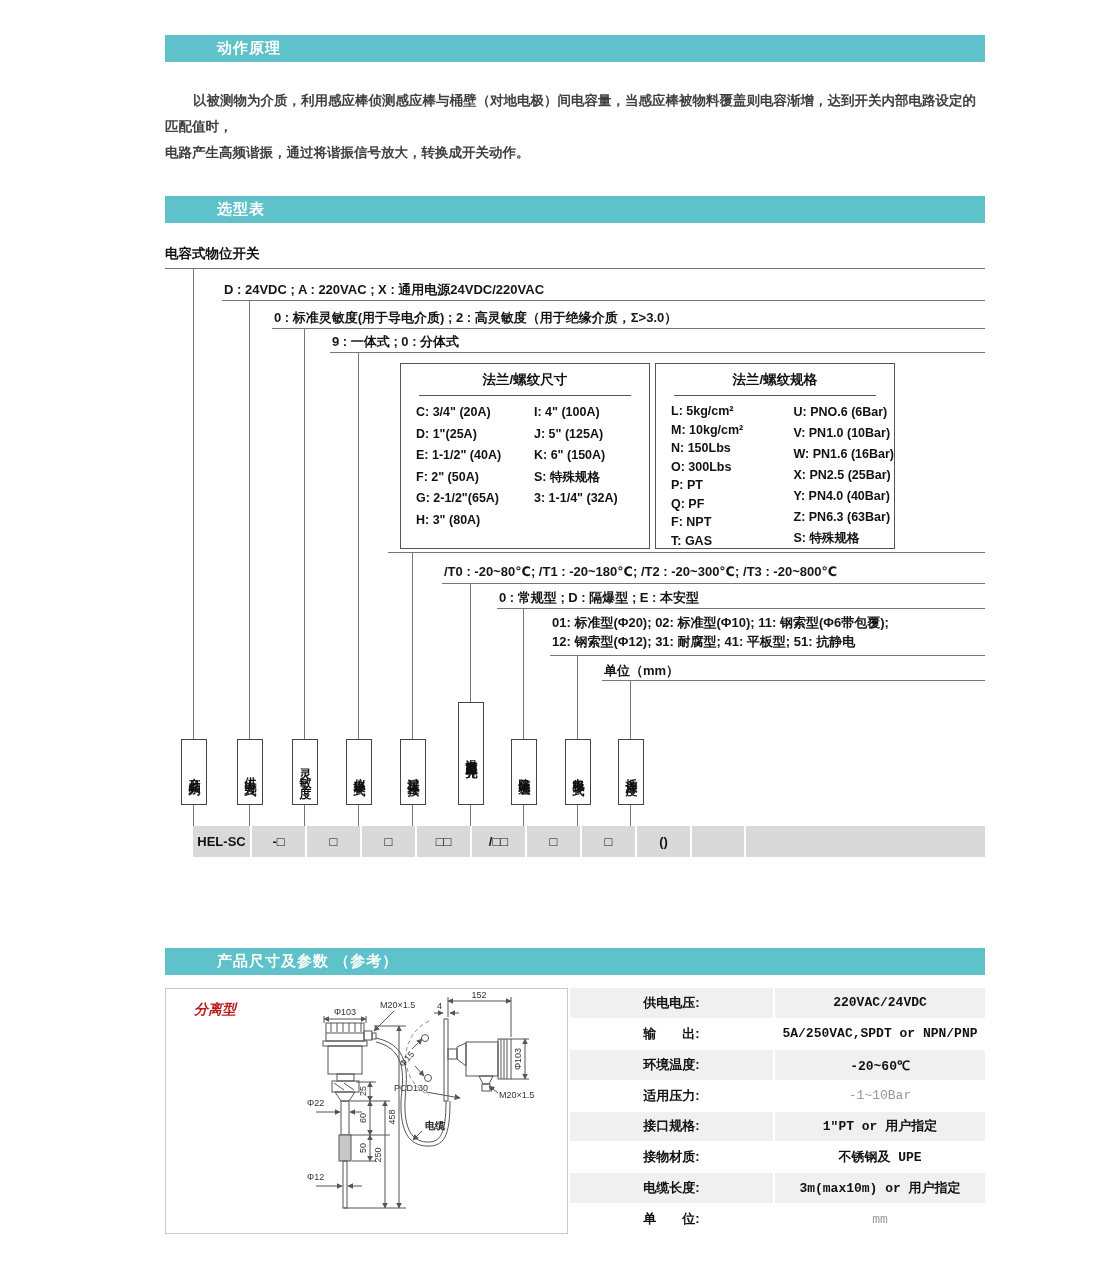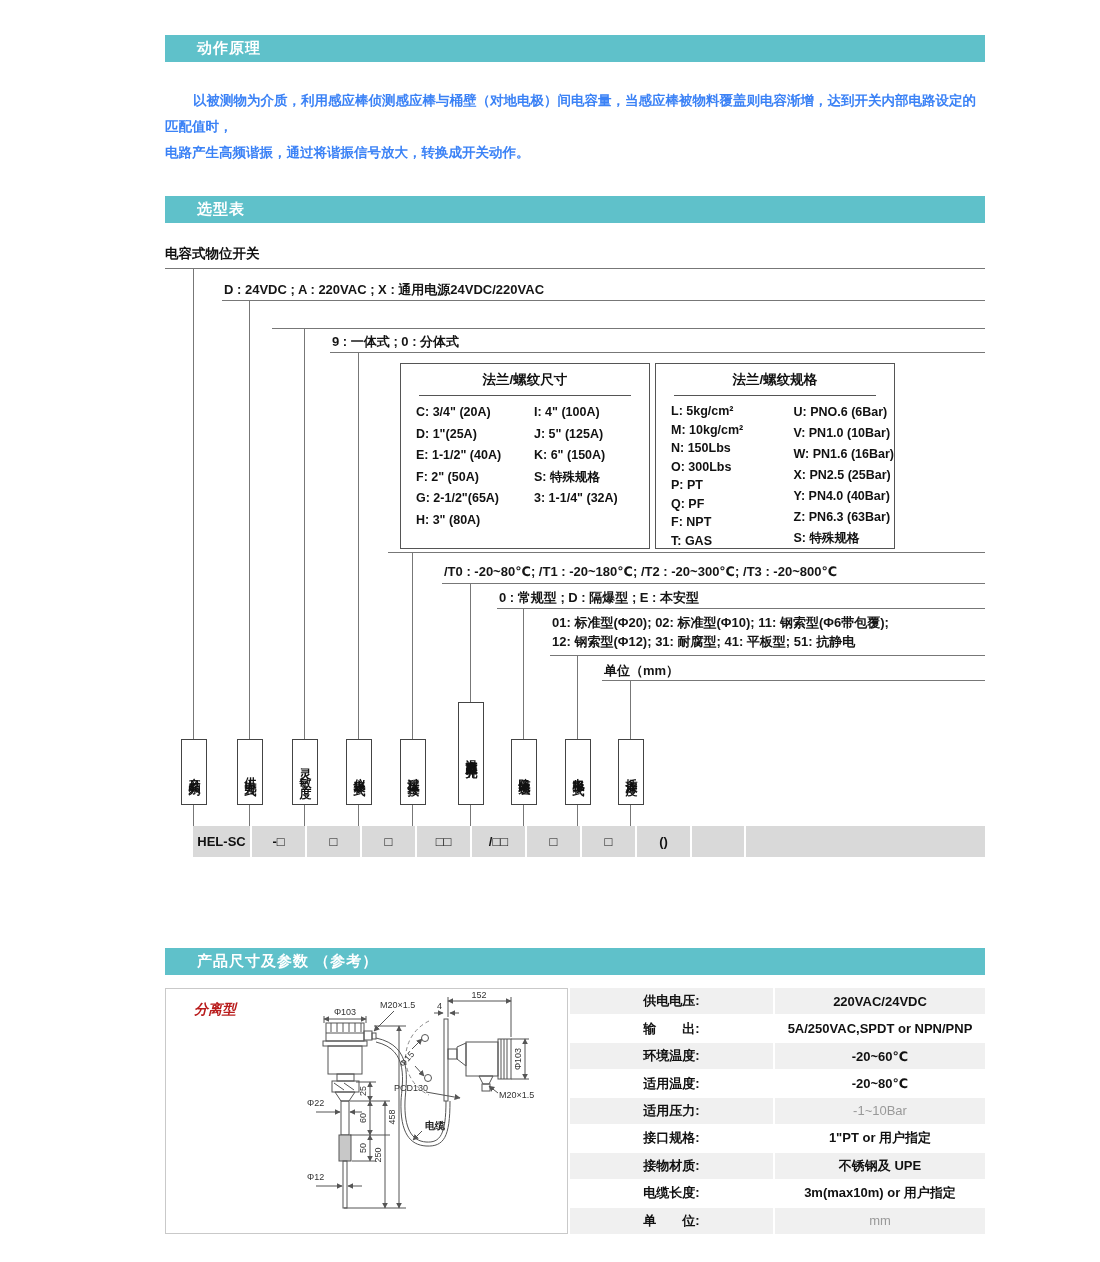--- a/index.html
+++ b/index.html
@@ -1,22 +1,22 @@
 <!DOCTYPE html>
 <html><head>
 <meta charset="utf-8">
 <style>
   html,body{margin:0;padding:0;background:#fff;}
   .canvas{position:relative;width:1100px;height:1262px;background:#fff;overflow:hidden;
           font-family:"Liberation Sans","DejaVu Sans",sans-serif;color:#111;}
   .bar{position:absolute;left:165px;width:820px;height:27px;background:#5fc1ca;
        color:#fff;font-size:15px;font-weight:700;letter-spacing:1px;
-       display:flex;align-items:center;padding-left:32px;box-sizing:border-box;}
+       display:flex;align-items:center;padding-left:52px;box-sizing:border-box;}
   .para{position:absolute;left:165px;top:88px;width:822px;font-size:13.5px;
-        font-weight:600;line-height:26px;color:#3b82f6;}
+        font-weight:600;line-height:26px;color:#404040;}
   .para .l1{text-indent:28px;}
   .prod-label{position:absolute;left:165px;top:245px;font-size:13.5px;font-weight:700;}
   .hline{position:absolute;height:1px;background:#777;}
   .vline{position:absolute;width:1px;background:#777;}
   .tree-text{position:absolute;font-size:13px;font-weight:700;white-space:nowrap;color:#151515;}
   .spec-box{position:absolute;top:363px;height:186px;border:1.5px solid #555;background:#fff;box-sizing:border-box;}
   .spec-title{margin:7px 18px 0;text-align:center;font-size:13.5px;font-weight:700;
               border-bottom:1.5px solid #555;padding-bottom:6px;}
   .spec-cols{display:flex;padding:6px 0 0 15px;}
   .spec-item{font-size:12.5px;font-weight:700;white-space:nowrap;}
@@ -40,21 +40,21 @@
               border:1px solid #c9c9c9;box-sizing:border-box;background:#fff;}
   .draw-type{position:absolute;left:28px;top:12px;font-size:14px;font-weight:700;color:#b91c1c;font-style:italic;}
   .draw-svg{position:absolute;left:0;top:0;}
   .param-table{position:absolute;left:570px;top:988px;width:415px;height:246px;
                display:flex;flex-direction:column;gap:1px;}
   .param-row{flex:1 1 auto;display:flex;gap:2px;}
   .param-row:nth-child(odd) .param-label,.param-row:nth-child(odd) .param-value{background:#f0f0f0;}
   .param-label{width:203px;flex:0 0 auto;display:flex;align-items:center;justify-content:center;
                font-size:13px;font-weight:700;white-space:pre;}
   .param-value{flex:1 1 auto;display:flex;align-items:center;justify-content:center;
-               font-size:13px;font-weight:700;}
+               font-size:13px;font-weight:700;font-family:Liberation Mono, monospace;}
   .param-row.muted .param-value{color:#999;font-weight:400;}
   svg text{font-family:"Liberation Sans","DejaVu Sans",sans-serif;font-size:9px;fill:#333;}
   svg text.b{font-weight:700;font-size:10px;fill:#222;}
 </style>
 </head>
 <body>
 
 <div class="canvas">
 
   <div class="bar" style="top:35px">
@@ -94,20 +94,21 @@
   <div class="vline" style="left:249px;top:804px;height:22px"></div>
   <div class="vline" style="left:304px;top:804px;height:22px"></div>
   <div class="vline" style="left:358px;top:804px;height:22px"></div>
   <div class="vline" style="left:412px;top:804px;height:22px"></div>
   <div class="vline" style="left:470px;top:804px;height:22px"></div>
   <div class="vline" style="left:523px;top:804px;height:22px"></div>
   <div class="vline" style="left:577px;top:804px;height:22px"></div>
   <div class="vline" style="left:630px;top:804px;height:22px"></div>
 
   <div class="tree-text" style="left:224px;top:281px">D : 24VDC ; A : 220VAC ; X : 通用电源24VDC/220VAC</div>
+  <div class="tree-text" style="left:274px;top:309px">0 : 标准灵敏度(用于导电介质) ; 2 : 高灵敏度（用于绝缘介质，Σ&gt;3.0）</div>
   <div class="tree-text" style="left:332px;top:333px">9 : 一体式 ; 0 : 分体式</div>
   <div class="tree-text" style="left:444px;top:564px">/T0 : -20~80℃; /T1 : -20~180℃; /T2 : -20~300℃; /T3 : -20~800℃</div>
   <div class="tree-text" style="left:499px;top:589px">0 : 常规型 ; D : 隔爆型 ; E : 本安型</div>
   <div class="tree-text" style="left:552px;top:614px">01: 标准型(Φ20); 02: 标准型(Φ10); 11: 钢索型(Φ6带包覆);</div>
   <div class="tree-text" style="left:552px;top:633px">12: 钢索型(Φ12); 31: 耐腐型; 41: 平板型; 51: 抗静电</div>
   <div class="tree-text" style="left:604px;top:662px">单位（mm）</div>
 
   <div class="spec-box box1" style="left:400px;width:250px">
     <div class="spec-title">法兰/螺纹尺寸</div>
     <div class="spec-cols">
@@ -279,24 +280,20 @@
       <div class="param-value">220VAC/24VDC</div>
     </div>
       <div class="param-row">
       <div class="param-label">输　　出:</div>
       <div class="param-value">5A/250VAC,SPDT or NPN/PNP</div>
     </div>
       <div class="param-row">
       <div class="param-label">环境温度:</div>
       <div class="param-value">-20~60℃</div>
     </div>
-      <div class="param-row">
-      <div class="param-label">适用温度:</div>
-      <div class="param-value">-20~80℃</div>
-    </div>
       <div class="param-row muted">
       <div class="param-label">适用压力:</div>
       <div class="param-value">-1~10Bar</div>
     </div>
       <div class="param-row">
       <div class="param-label">接口规格:</div>
       <div class="param-value">1"PT or 用户指定</div>
     </div>
       <div class="param-row">
       <div class="param-label">接物材质:</div>

